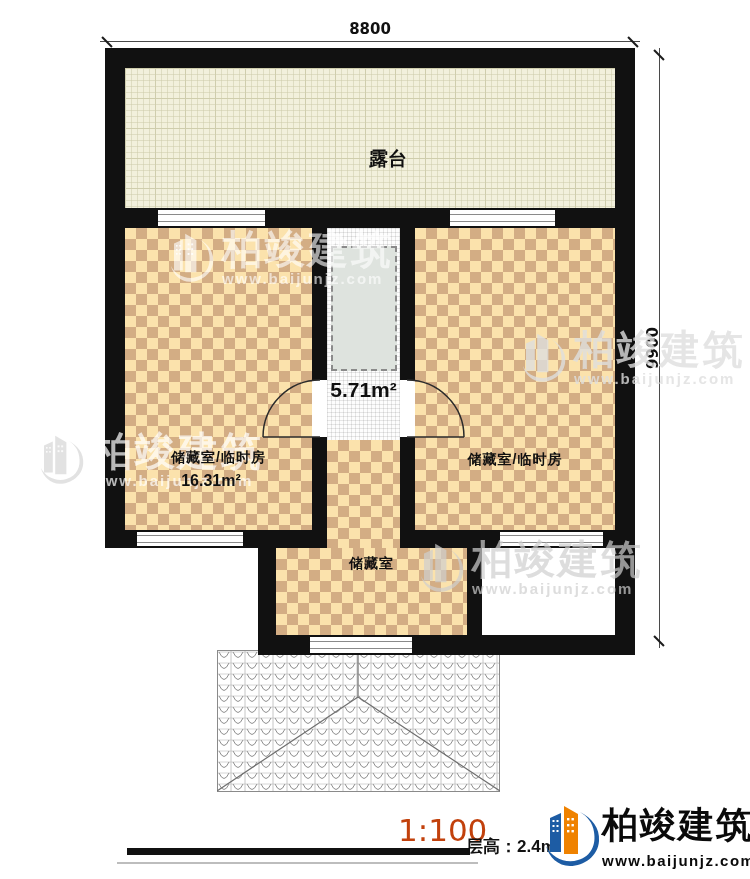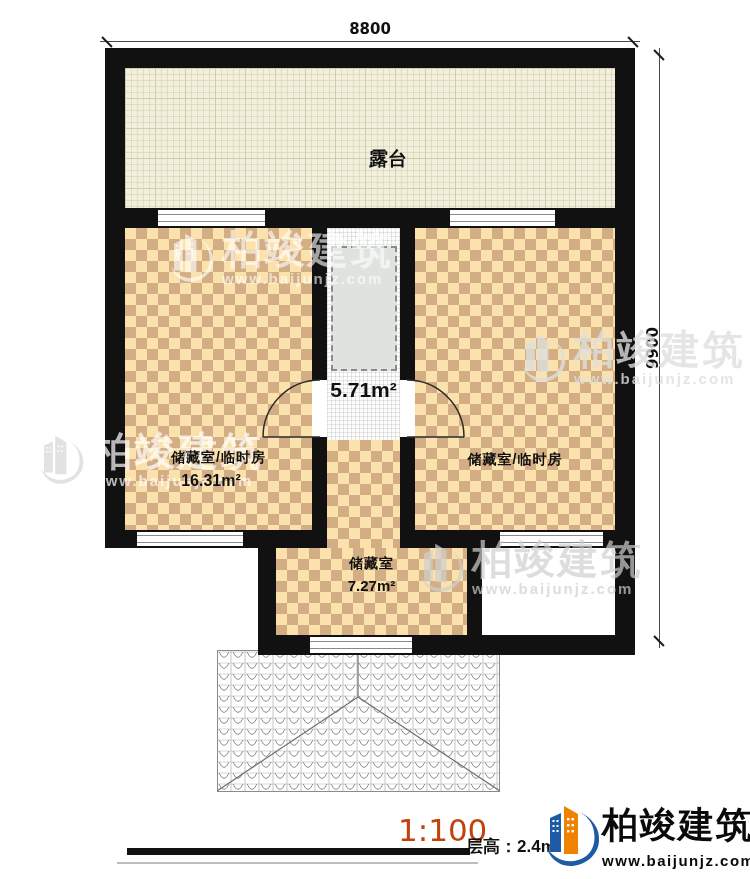--- a/index.html
+++ b/index.html
@@ -104,21 +104,20 @@
     <path d="M263 437 H320 M263 437 A57 57 0 0 1 320 380" stroke="#2b2b2b" stroke-width="1.5" fill="none"></path>
     <path d="M464 437 H407 M464 437 A57 57 0 0 0 407 380" stroke="#2b2b2b" stroke-width="1.5" fill="none"></path>
   </svg>
 
   <div class="lbl" style="left:338px;top:112px;width:100px;font-size:19px;margin-top:37px;">露台</div>
   <div class="lbl room-name" style="left:125px;top:450px;width:187px;">储藏室/临时房</div>
   <div class="lbl room-area" style="left:125px;top:472px;width:172px;">16.31m²</div>
   <div class="lbl room-name" style="left:415px;top:452px;width:200px;">储藏室/临时房</div>
   <div class="lbl" style="left:317px;top:378px;width:93px;font-size:21px;">5.71m²</div>
   <div class="lbl room-name" style="left:276px;top:556px;width:191px;">储藏室</div>
-  <div class="lbl" style="left:276px;top:578px;width:191px;font-size:15px;">7.27m²</div>
 
   <div class="dimtext" style="left:335px;top:20px;width:70px;">8800</div>
   <div class="dimline" style="left:100px;top:41px;width:540px;height:1px;"></div>
   <div class="tick" style="left:100px;top:41px;"></div>
   <div class="tick" style="left:626px;top:41px;"></div>
   <div class="dimline" style="left:659px;top:48px;width:1px;height:600px;"></div>
   <div class="tick" style="left:652px;top:54px;"></div>
   <div class="tick" style="left:652px;top:640px;"></div>
   <div class="dimtext" style="left:622px;top:340px;width:60px;height:16px;transform:rotate(-90deg);">9900</div>
 

